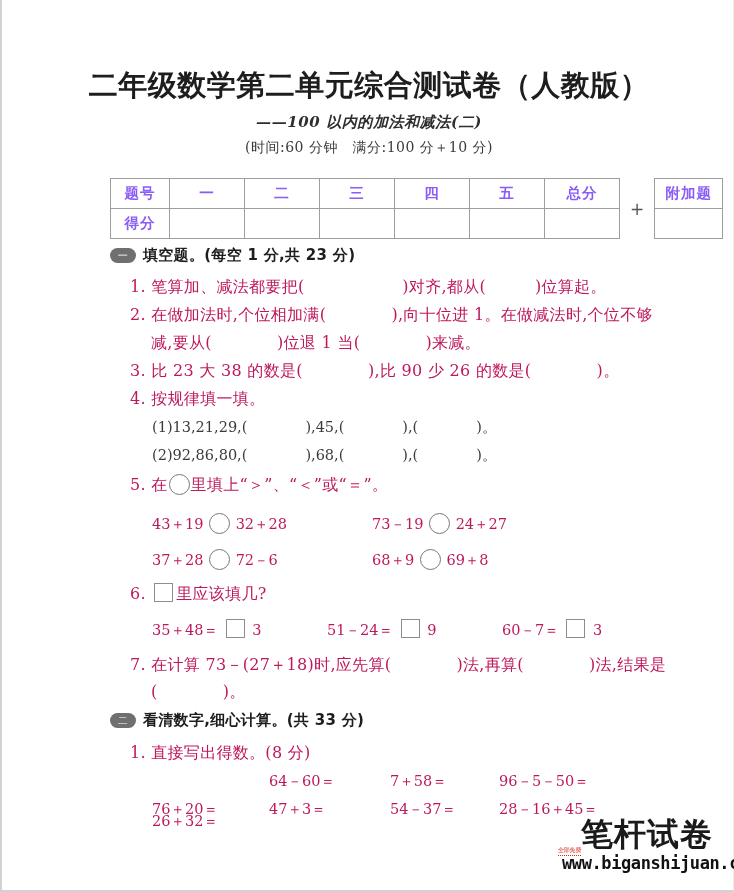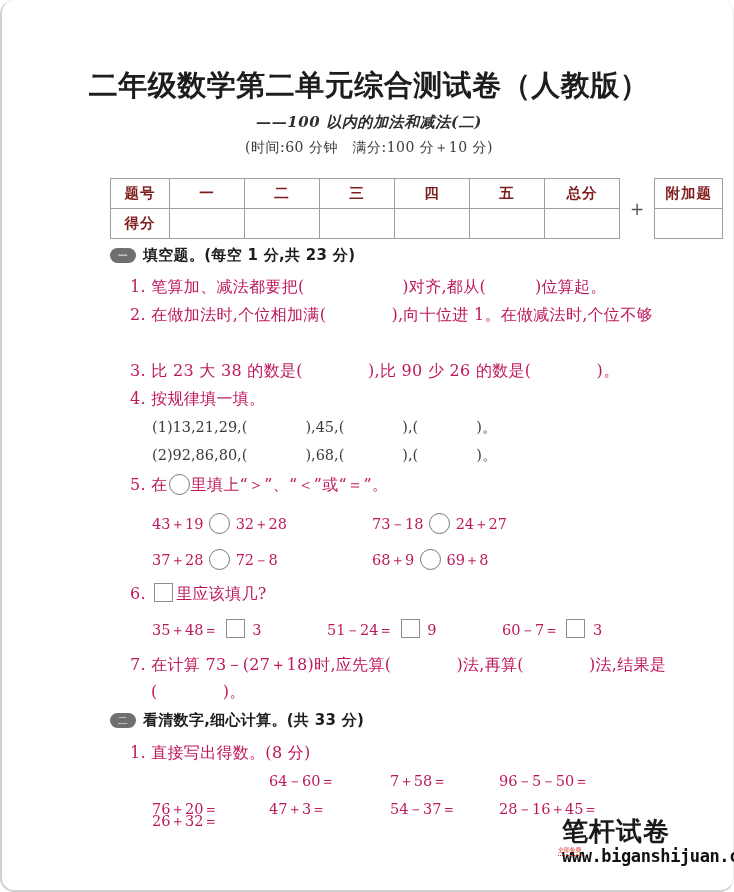--- a/index.html
+++ b/index.html
@@ -18,21 +18,20 @@
   .page {
     position: absolute;
     left: 0; top: 0;
     width: 734px;
     height: 892px;
     box-sizing: border-box;
     border-left: 2px solid #d2d2d2;
     border-bottom: 2px solid #d2d2d2;
     border-right: 1px solid #ededed;
     background: #fff;
-    border-radius: 14px;
   }
 
   
   .title {
     position: absolute;
     left: 0; top: 66px;
     width: 734px;
     text-align: center;
     font-size: 29px;
     font-weight: bold;
@@ -72,21 +71,21 @@
     border-collapse: collapse;
     table-layout: fixed;
   }
   table.score td {
     border: 1px solid #9e9e9e;
     height: 27px;
     text-align: center;
     vertical-align: middle;
     font-size: 14.5px;
     font-weight: bold;
-    color: #7f1d1d;
+    color: #8b5cf6;
     letter-spacing: 1px;
     font-family: "DejaVu Sans", "Liberation Sans", sans-serif;
   }
   table.score td.hdr { width: 56px; }
   table.score td.col { width: 72px; }
   .plus-sign {
     font-size: 17px;
     color: #555;
     padding: 0 10px;
     font-family: "DejaVu Sans", "Liberation Sans", sans-serif;
@@ -150,27 +149,27 @@
   .expr { position: absolute; font-size: 14.5px; color: #be185d; white-space: nowrap; text-align: right; }
 
   
   .watermark {
     position: absolute;
     left: 560px; top: 818px;
     width: 172px;
     text-align: center;
   }
   .wm-cn {
-    font-size: 26px;
+    font-size: 32px;
     font-weight: bold;
     color: #1a1a1a;
     letter-spacing: 1px;
     font-family: "DejaVu Sans", "Liberation Sans", sans-serif;
     line-height: 1.05;
-    text-align: left;
+    text-align: center;
     padding-right: 2px;
   }
   .wm-url {
     font-size: 17px;
     font-weight: bold;
     color: #111;
     font-family: "DejaVu Sans Mono", "Liberation Mono", monospace;
     letter-spacing: -0.4px;
     margin-top: 1px;
   }
@@ -236,20 +235,21 @@
 
   <div class="q" style="left:128px; top:279px">
     <span class="idx">1.</span>
     <span>笔算加、减法都要把(　　　　　　)对齐,都从(　　　)位算起。</span>
   </div>
 
   <div class="q" style="left:128px; top:307px">
     <span class="idx">2.</span>
     <span>在做加法时,个位相加满(　　　　),向十位进 1。在做减法时,个位不够</span>
   </div>
+  <div class="q" style="left:149px; top:335px">减,要从(　　　　)位退 1 当(　　　　)来减。</div>
 
   <div class="q" style="left:128px; top:363px">
     <span class="idx">3.</span>
     <span>比 23 大 38 的数是(　　　　),比 90 少 26 的数是(　　　　)。</span>
   </div>
 
   <div class="q" style="left:128px; top:391px">
     <span class="idx">4.</span>
     <span>按规律填一填。</span>
   </div>
@@ -260,28 +260,28 @@
     <span class="idx">5.</span>
     <span>在</span><span class="circle"></span><span>里填上“＞”、“＜”或“＝”。</span>
   </div>
 
   <div class="expr" style="left:150px; top:513px">
     <span>43＋19</span>
     <span class="circle"></span>
     <span>32＋28</span>
   </div>
   <div class="expr" style="left:370px; top:513px">
-    <span>73－18</span>
+    <span>73－19</span>
     <span class="circle"></span>
     <span>24＋27</span>
   </div>
   <div class="expr" style="left:150px; top:549px">
     <span>37＋28</span>
     <span class="circle"></span>
-    <span>72－8</span>
+    <span>72－6</span>
   </div>
   <div class="expr" style="left:370px; top:549px">
     <span>68＋9</span>
     <span class="circle"></span>
     <span>69＋8</span>
   </div>
 
   <div class="q" style="left:128px; top:583px">
     <span class="idx">6.</span>
     <span class="square"></span><span>里应该填几?</span>

